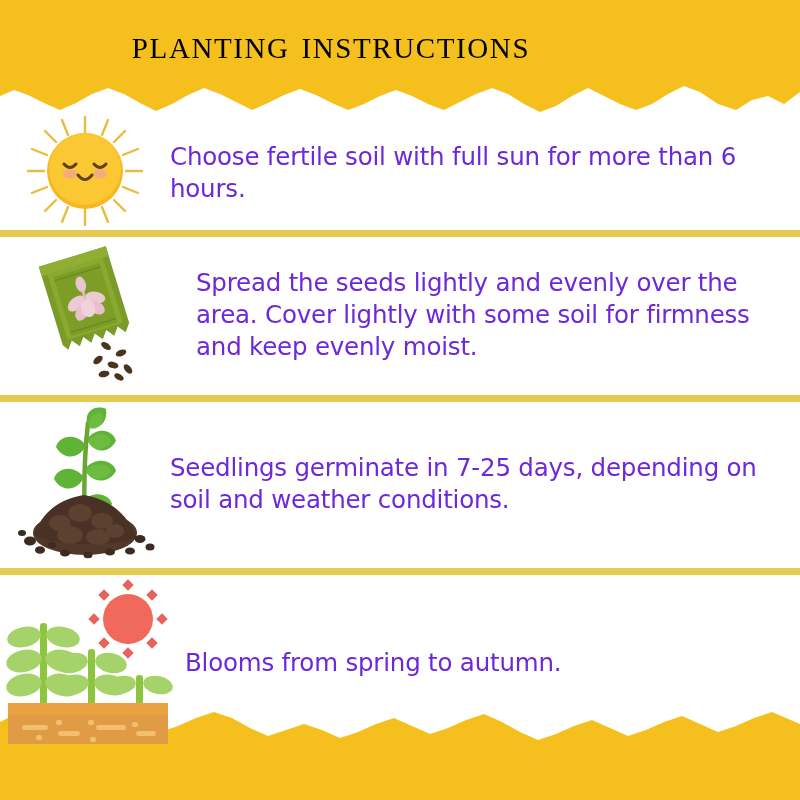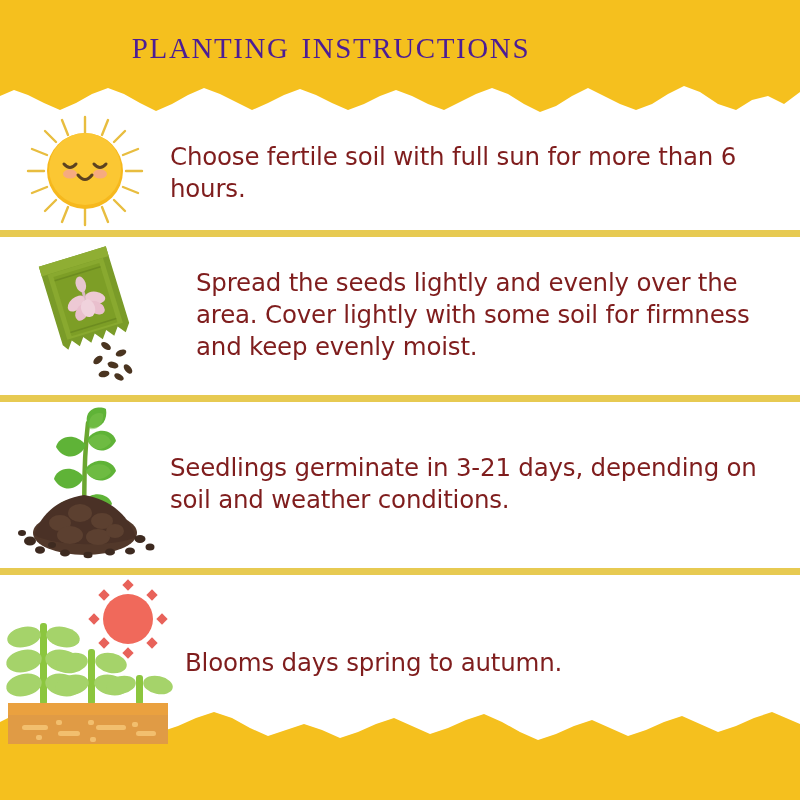--- a/index.html
+++ b/index.html
@@ -26,21 +26,21 @@
   .header-band svg { display: block; width: 800px; height: 120px; }
 
   .poster-title {
     position: absolute;
     left: 0; top: 24px;
     width: 662px;
     text-align: center;
     font-family: "Liberation Serif", "DejaVu Serif", serif;
     font-size: 41px;
     letter-spacing: 1.6px;
-    color: #4c1d95;
+    color: #000000;
     font-variant: small-caps;
     text-transform: lowercase;
     font-weight: 400;
     line-height: 1;
     z-index: 5;
   }
 
   
   .footer-band {
     position: absolute;
@@ -77,21 +77,21 @@
     display: flex;
     align-items: center;
     justify-content: center;
   }
   .row-text {
     flex: 1 1 auto;
     padding-right: 8px;
     font-family: "DejaVu Sans", "Liberation Sans", sans-serif;
     font-size: 24.5px;
     line-height: 1.32;
-    color: #7f1d1d;
+    color: #6d28d9;
     letter-spacing: -0.2px;
   }
 
   .row-1 { top: 118px; height: 110px; }
   .row-2 { top: 240px; height: 150px; gap: 26px; }
   .row-3 { top: 404px; height: 160px; }
   .row-4 { top: 578px; height: 170px; }
 
   .row-4 .row-text { font-size: 24.5px; }
   .row-4 .row-icon { align-items: flex-start; }
@@ -233,21 +233,21 @@
             <ellipse cx="140" cy="142" rx="4.5" ry="3.5"></ellipse>
             <ellipse cx="120" cy="146" rx="5" ry="3.6"></ellipse>
             <ellipse cx="55" cy="148" rx="5" ry="3.6"></ellipse>
             <ellipse cx="78" cy="150" rx="4.5" ry="3.2"></ellipse>
             <ellipse cx="100" cy="147" rx="5" ry="3.6"></ellipse>
             <ellipse cx="42" cy="140" rx="4" ry="3"></ellipse>
           </g>
         </svg>
       </span>
     </div>
-    <div class="row-text">Seedlings germinate in 3-21 days, depending on soil and weather conditions.</div>
+    <div class="row-text">Seedlings germinate in 7-25 days, depending on soil and weather conditions.</div>
   </div>
 
   <div class="row row-4">
     <div class="row-icon">
       <span class="icon-box">
         <svg width="185" height="165" viewBox="0 0 185 165" xmlns="http://www.w3.org/2000/svg">
 
           <g>
             <circle cx="128" cy="40" r="25" fill="#f0695b"></circle>
             <g fill="#e8625a">
@@ -297,21 +297,21 @@
               <rect x="56" y="141" width="6" height="5" rx="2"></rect>
               <rect x="88" y="141" width="6" height="5" rx="2"></rect>
               <rect x="132" y="143" width="6" height="5" rx="2"></rect>
               <rect x="36" y="156" width="6" height="5" rx="2"></rect>
               <rect x="90" y="158" width="6" height="5" rx="2"></rect>
             </g>
           </g>
         </svg>
       </span>
     </div>
-    <div class="row-text">Blooms days spring to autumn.</div>
+    <div class="row-text">Blooms from spring to autumn.</div>
   </div>
 
   <div class="footer-band">
     <svg viewBox="0 0 800 100" xmlns="http://www.w3.org/2000/svg">
       <path d="M0,22 L16,14 L34,20 L52,28 L70,34 L88,30 L106,24 L124,18
                L142,24 L160,32 L178,26 L196,18 L214,12 L232,18 L250,28
                L268,36 L286,30 L304,24 L322,30 L340,38 L358,32 L376,24
                L394,18 L412,26 L430,34 L448,28 L466,20 L484,14 L502,22
                L520,32 L538,40 L556,34 L574,26 L592,20 L610,28 L628,36
                L646,30 L664,22 L682,16 L700,24 L718,32 L736,26 L754,18

